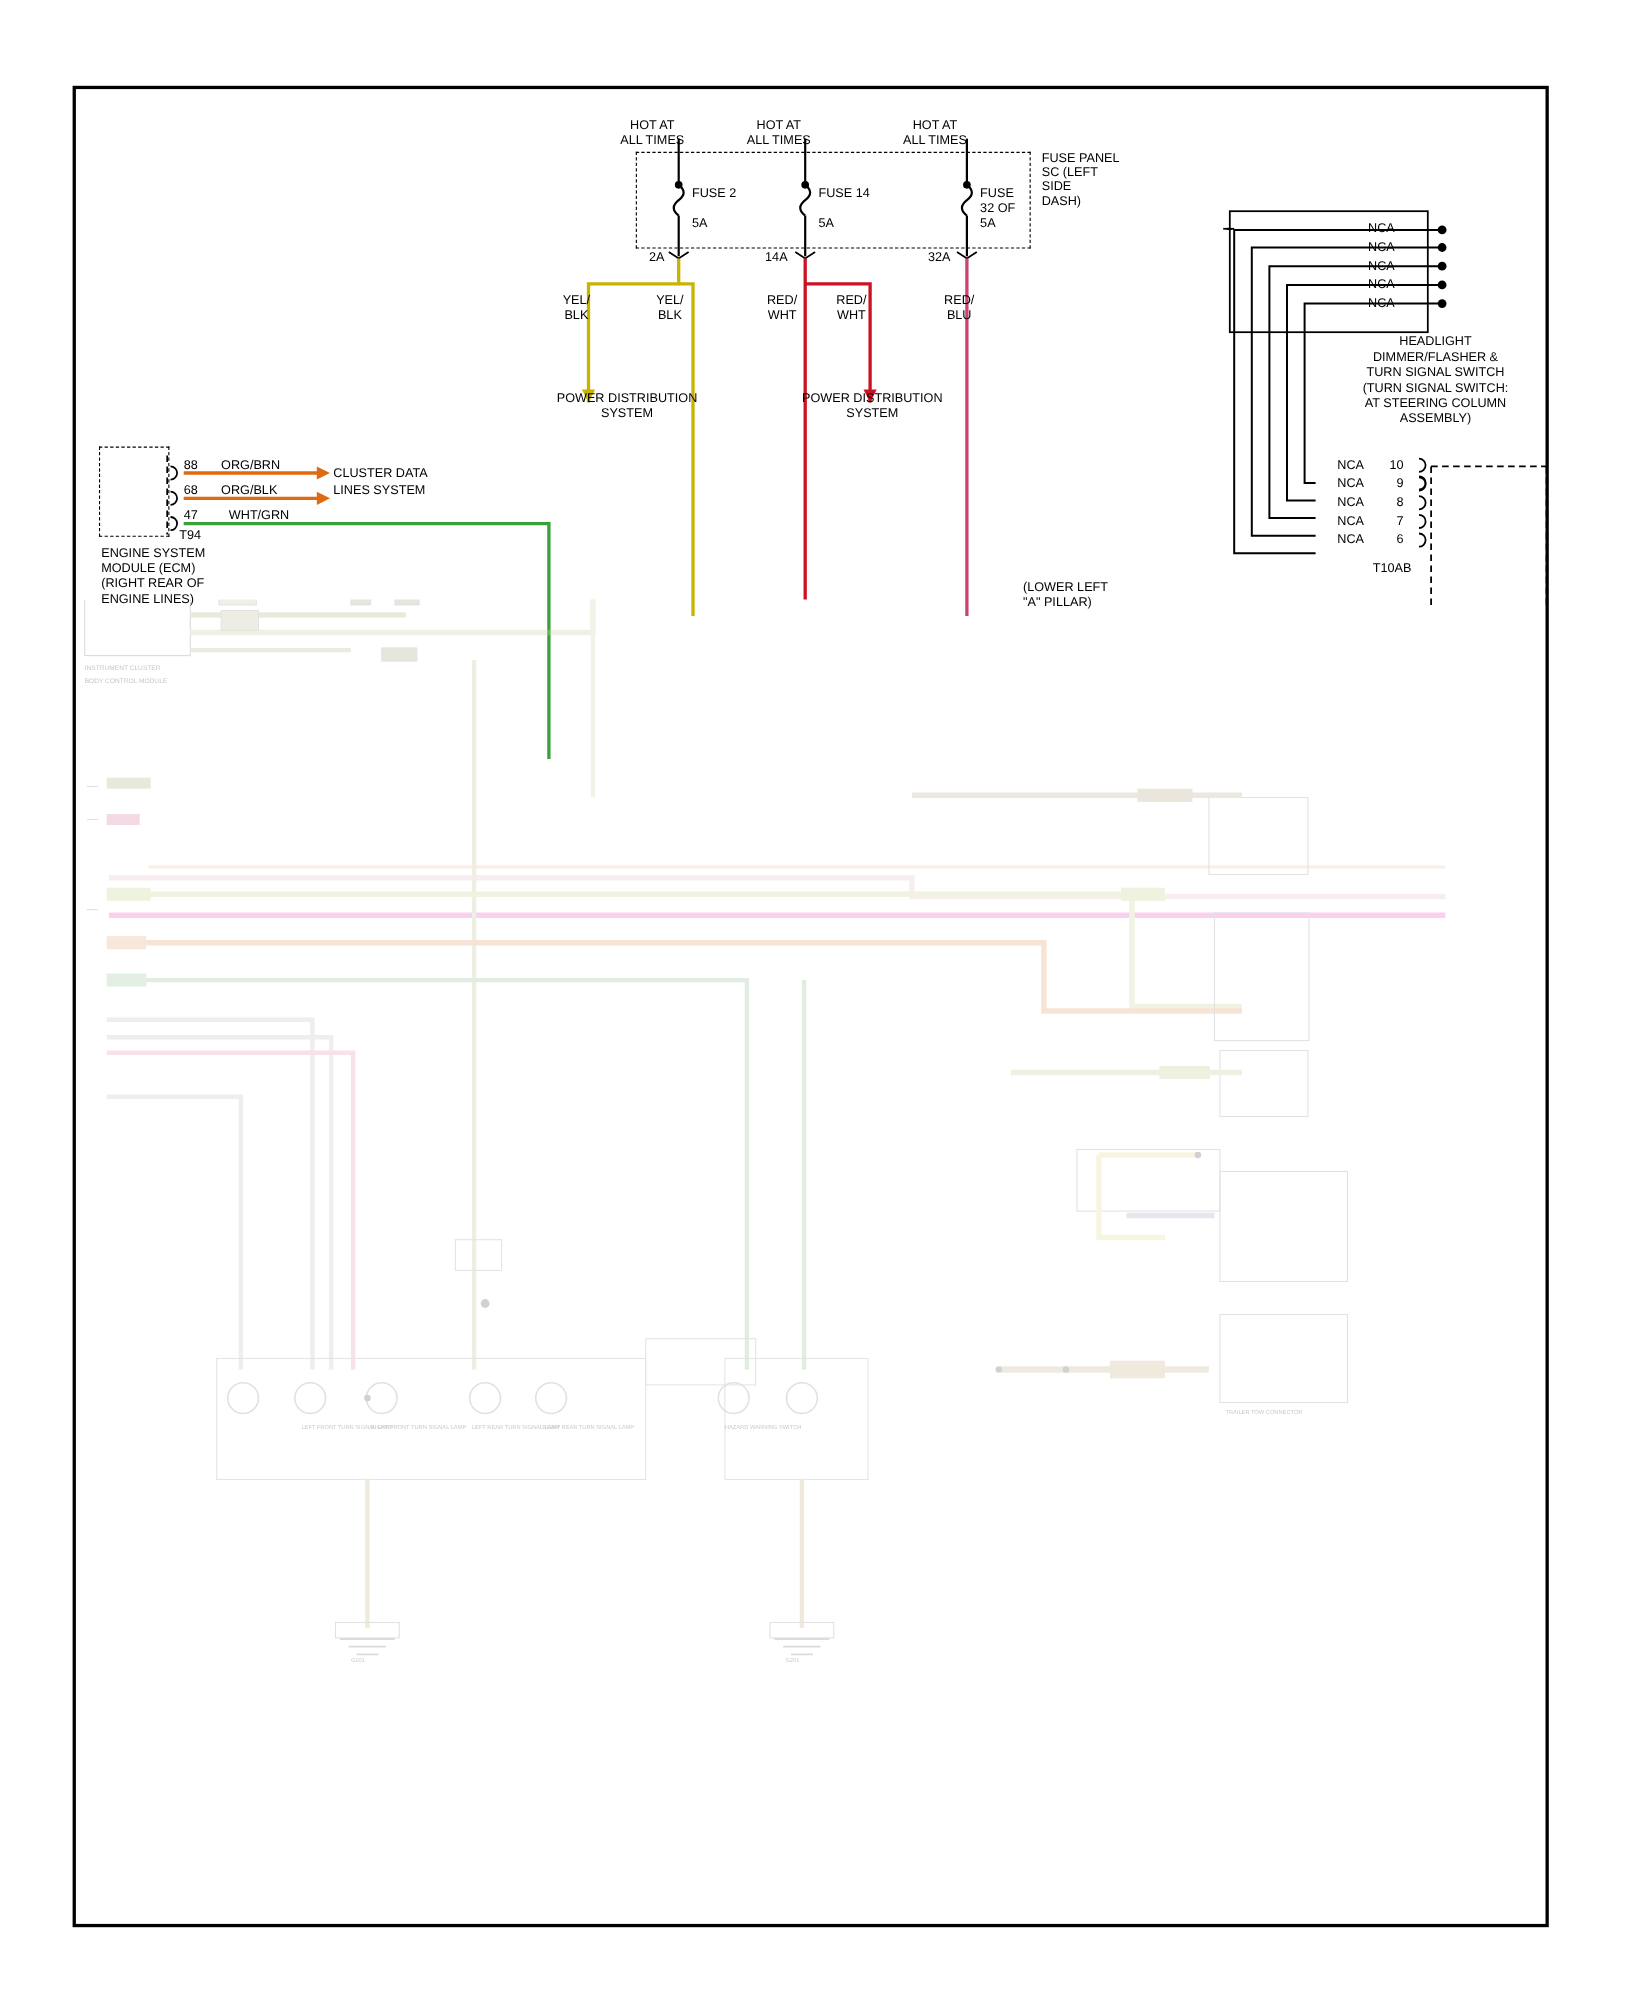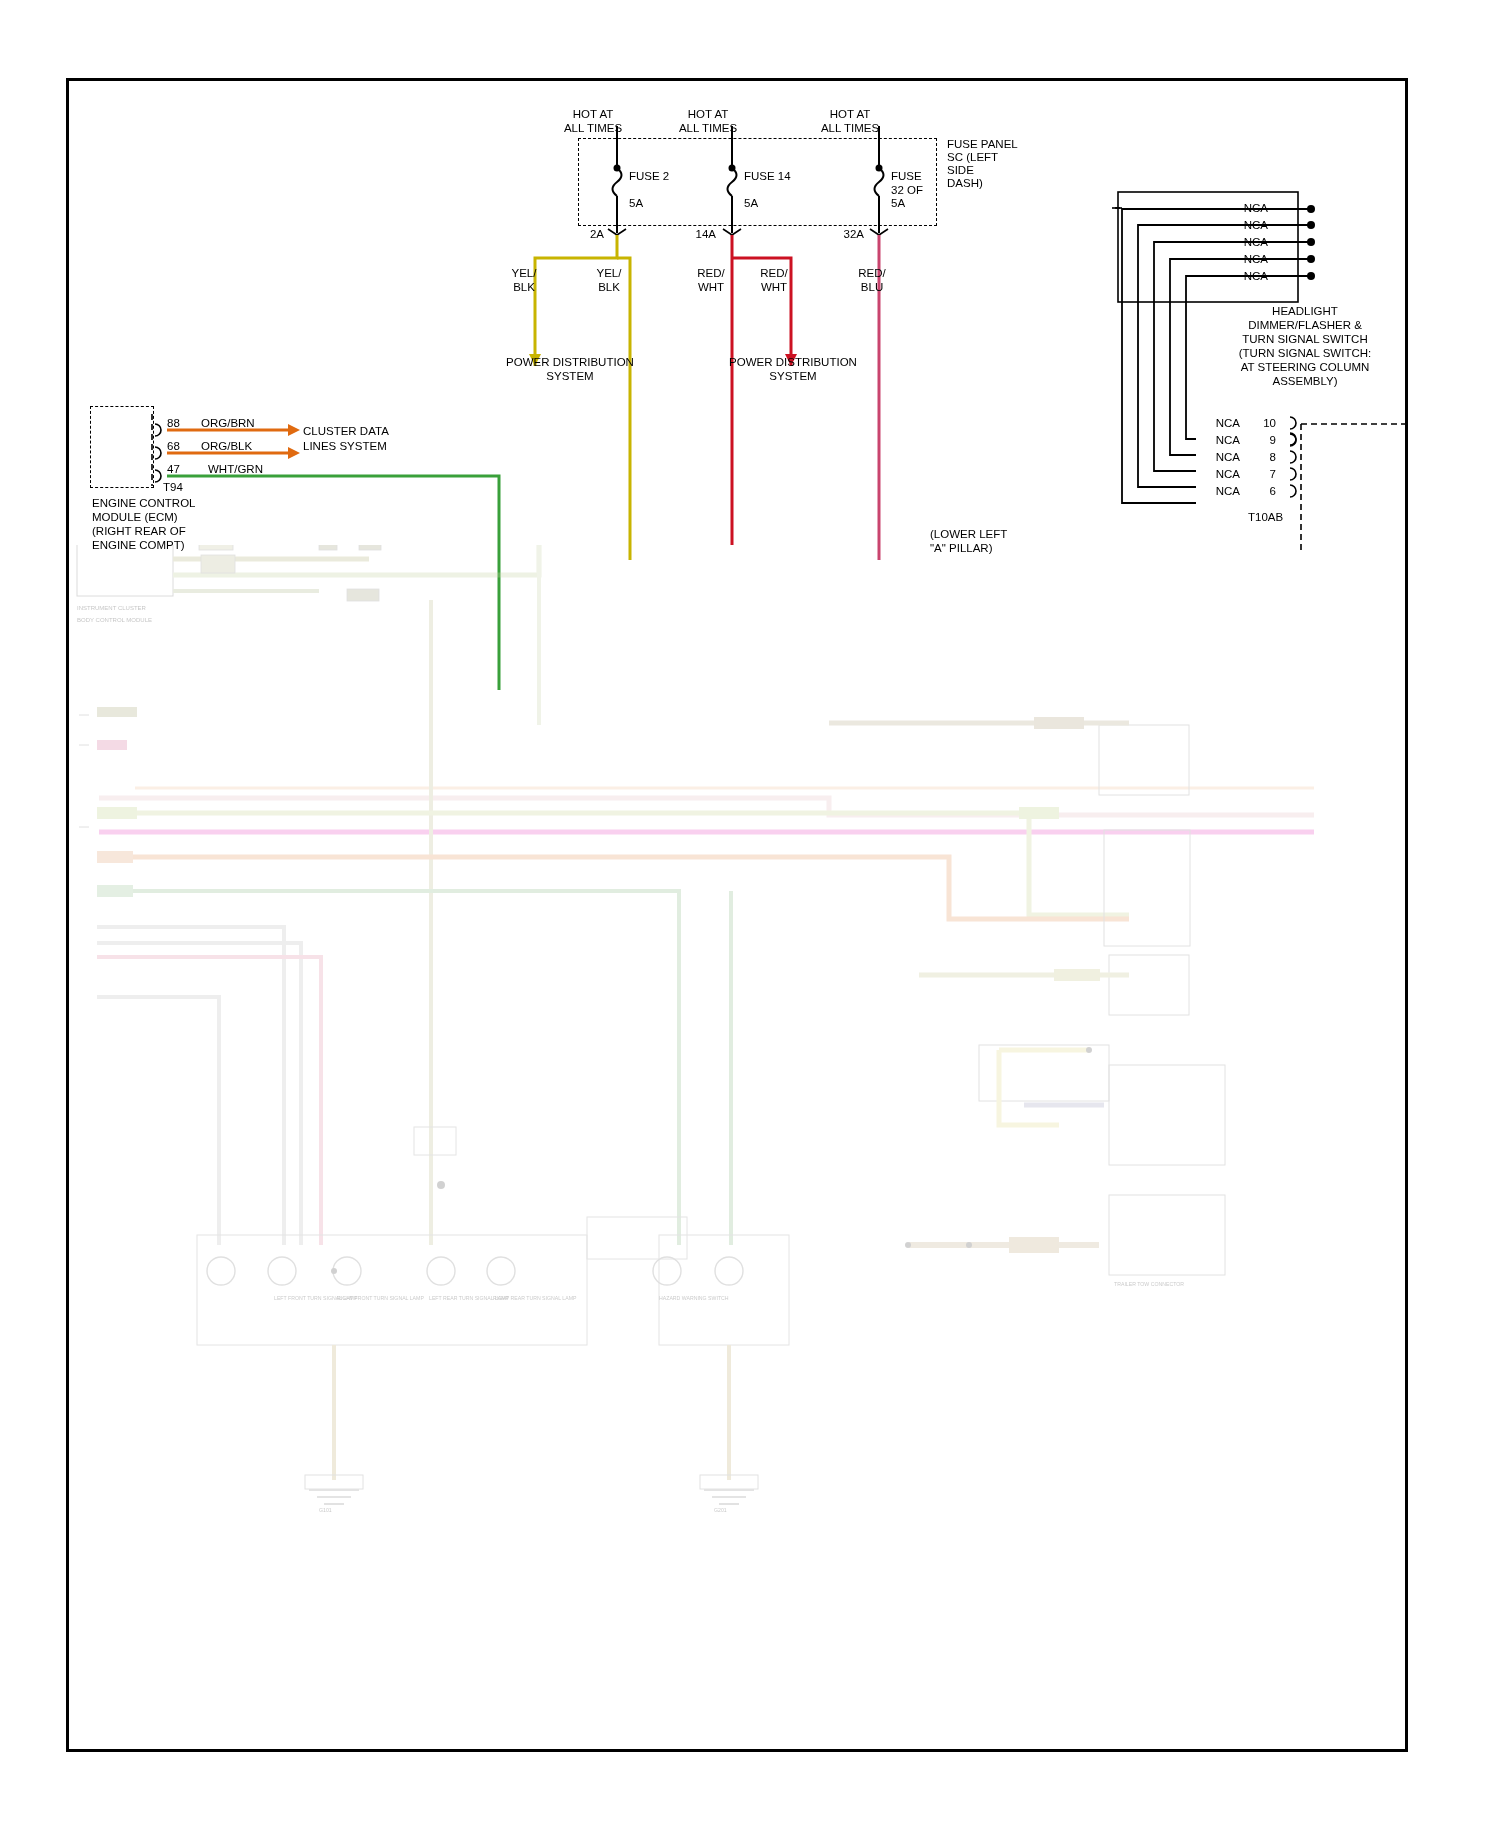--- a/index.html
+++ b/index.html
@@ -219,24 +219,24 @@
   <div class="lbl" style="left:201px; top:417px;">ORG/BRN</div>
 
   <div class="lbl" style="left:167px; top:440px;">68</div>
   <div class="lbl" style="left:201px; top:440px;">ORG/BLK</div>
 
   <div class="lbl" style="left:167px; top:463px;">47</div>
   <div class="lbl" style="left:208px; top:463px;">WHT/GRN</div>
 
   <div class="lbl" style="left:163px; top:481px;">T94</div>
 
-  <div class="lbl" style="left:92px; top:497px;">ENGINE CONTROL</div>
+  <div class="lbl" style="left:92px; top:497px;">ENGINE SYSTEM</div>
   <div class="lbl" style="left:92px; top:511px;">MODULE (ECM)</div>
   <div class="lbl" style="left:92px; top:525px;">(RIGHT REAR OF</div>
-  <div class="lbl" style="left:92px; top:539px;">ENGINE COMPT)</div>
+  <div class="lbl" style="left:92px; top:539px;">ENGINE LINES)</div>
 
   <div class="lbl" style="left:303px; top:425px;">CLUSTER DATA</div>
   <div class="lbl" style="left:303px; top:440px;">LINES SYSTEM</div>
 
   <div class="lbl r" style="left:1228px; top:202px; width:40px;">NCA</div>
   <div class="lbl r" style="left:1228px; top:219px; width:40px;">NCA</div>
   <div class="lbl r" style="left:1228px; top:236px; width:40px;">NCA</div>
   <div class="lbl r" style="left:1228px; top:253px; width:40px;">NCA</div>
   <div class="lbl r" style="left:1228px; top:270px; width:40px;">NCA</div>
 

